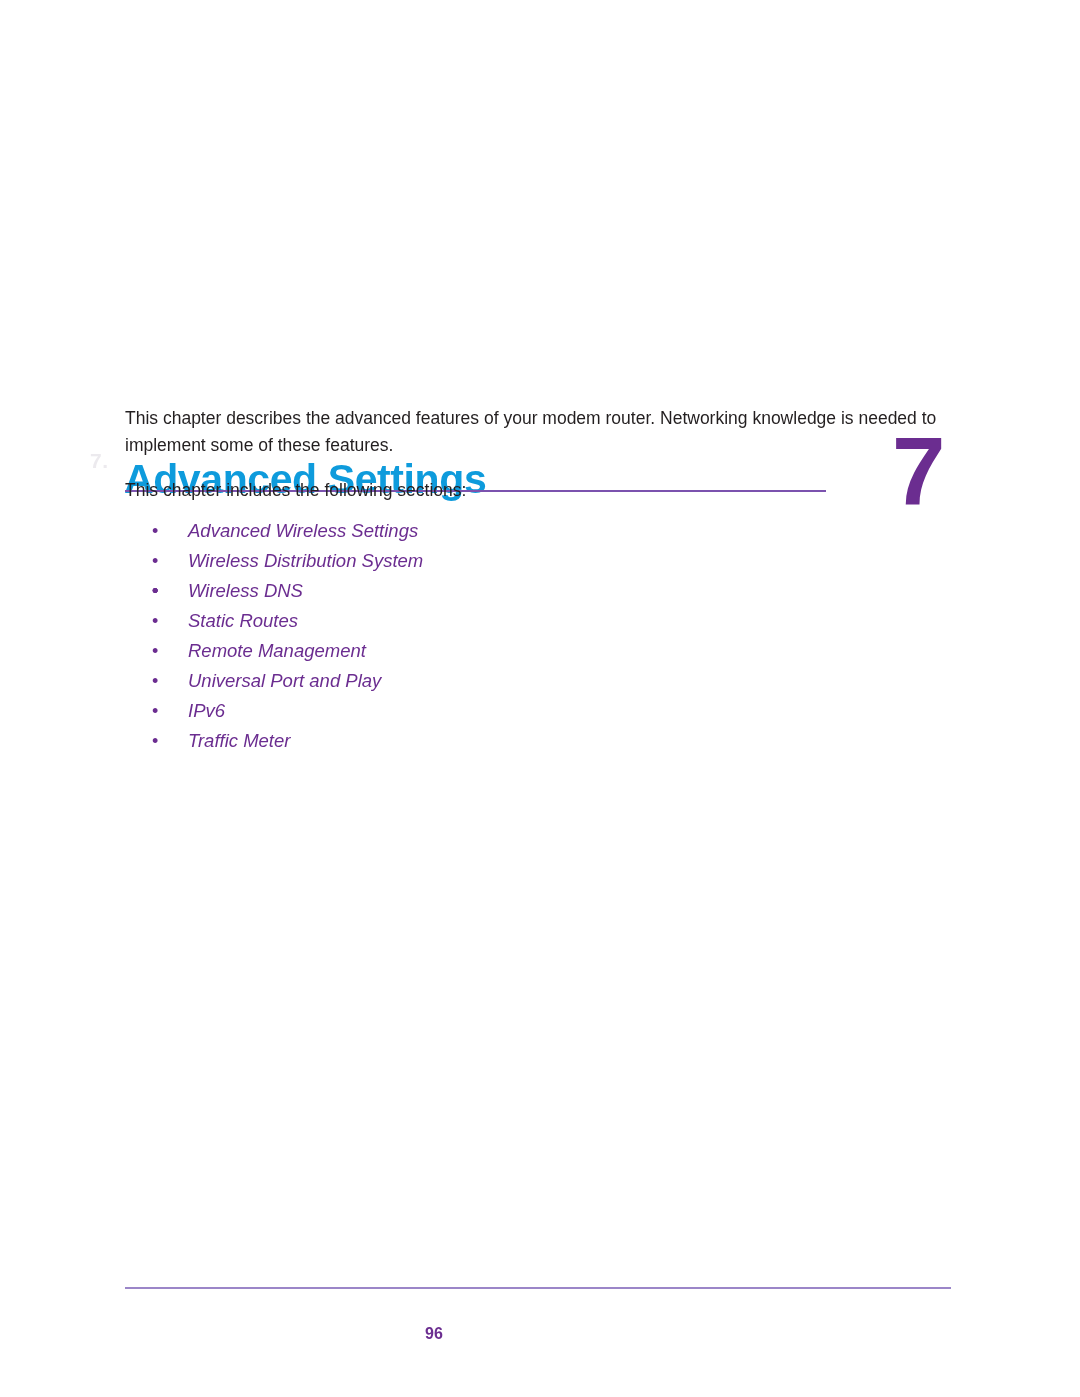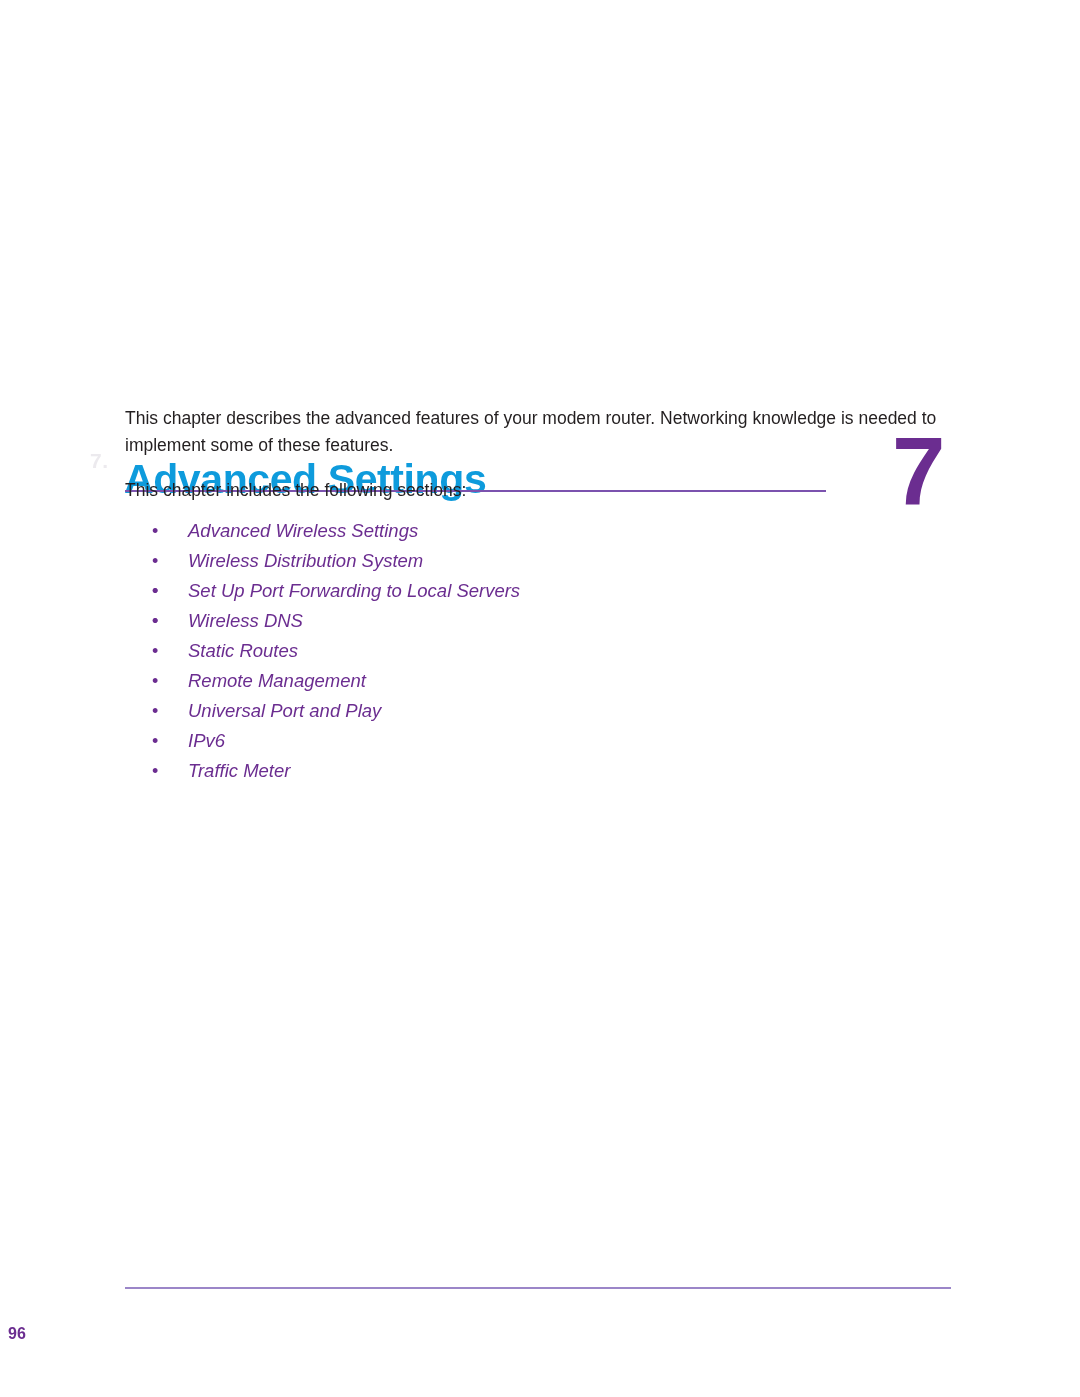--- a/index.html
+++ b/index.html
@@ -141,25 +141,24 @@
     width: 826px;
     height: 2px;
     background: #9b86c8;
   }
 
   .footer-page-number {
     position: absolute;
     left: 0;
     top: 1325px;
     width: 868px;
-    text-align: left;
+    text-align: center;
     font-size: 16px;
     font-weight: bold;
     color: #6b2d90;
-    padding-left: 8px;
   }
 </style>
 </head>
 <body>
 
 <div class="page">
 
   <div class="chapter-header">
     <div class="watermark-number">7.</div>
 
@@ -183,21 +182,20 @@
       </li>
       <li>
         <span class="bullet-glyph">•</span>
         <span>Wireless Distribution System</span>
       </li>
       <li>
         <span class="bullet-glyph">•</span>
       </li>
       <li>
         <span class="bullet-glyph">•</span>
-        <span>Set Up Port Forwarding to Local Servers</span>
       </li>
       <li>
         <span class="bullet-glyph">•</span>
       </li>
       <li>
         <span class="bullet-glyph">•</span>
         <span>Wireless DNS</span>
       </li>
       <li>
         <span class="bullet-glyph">•</span>

